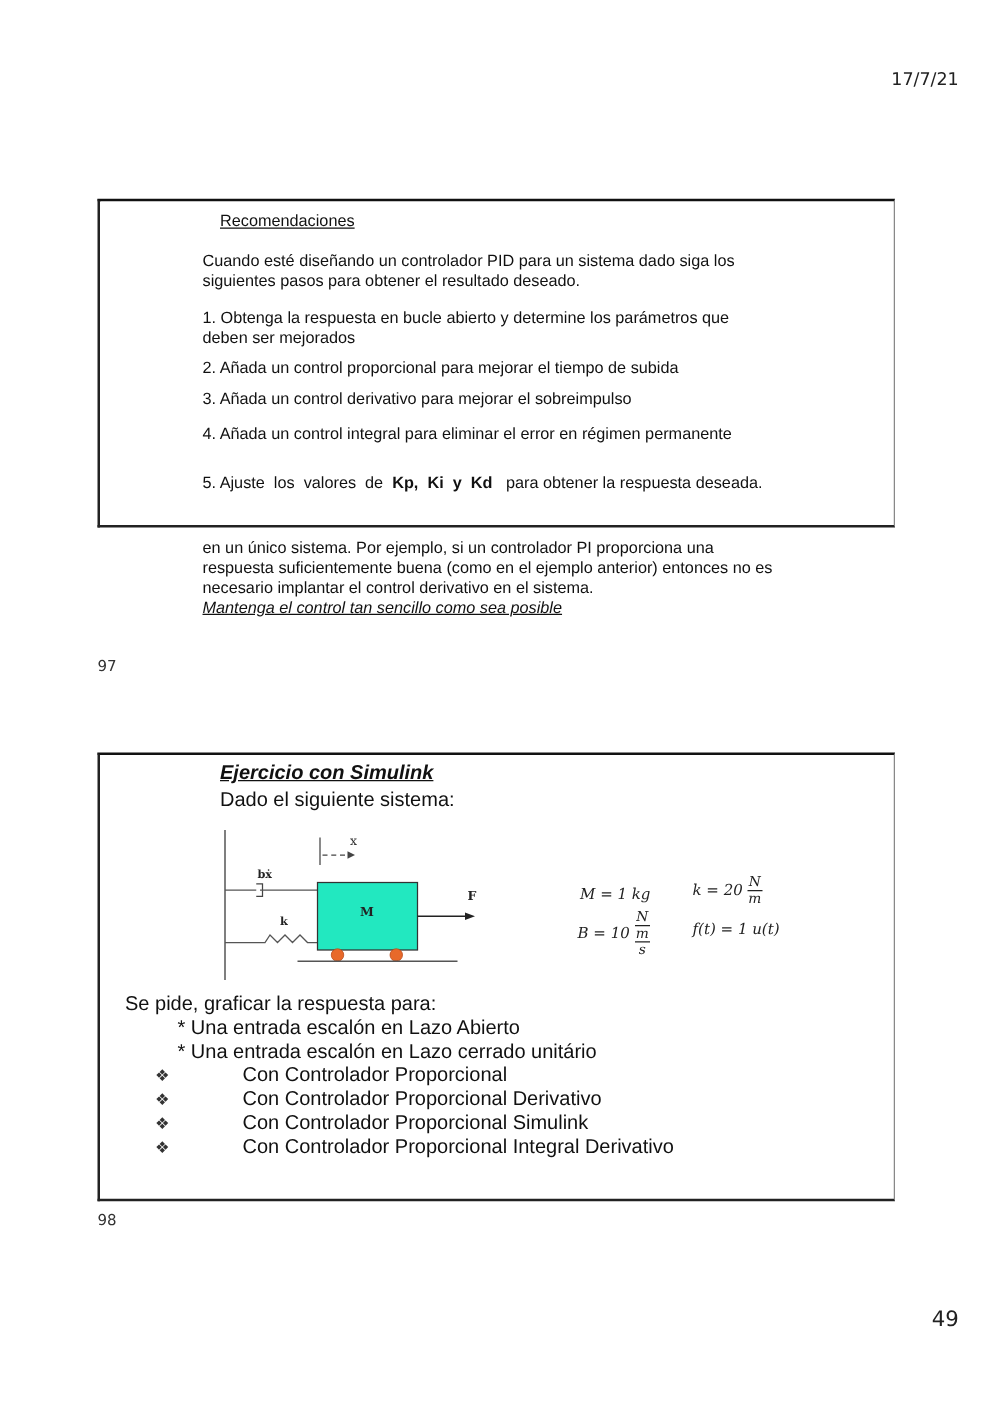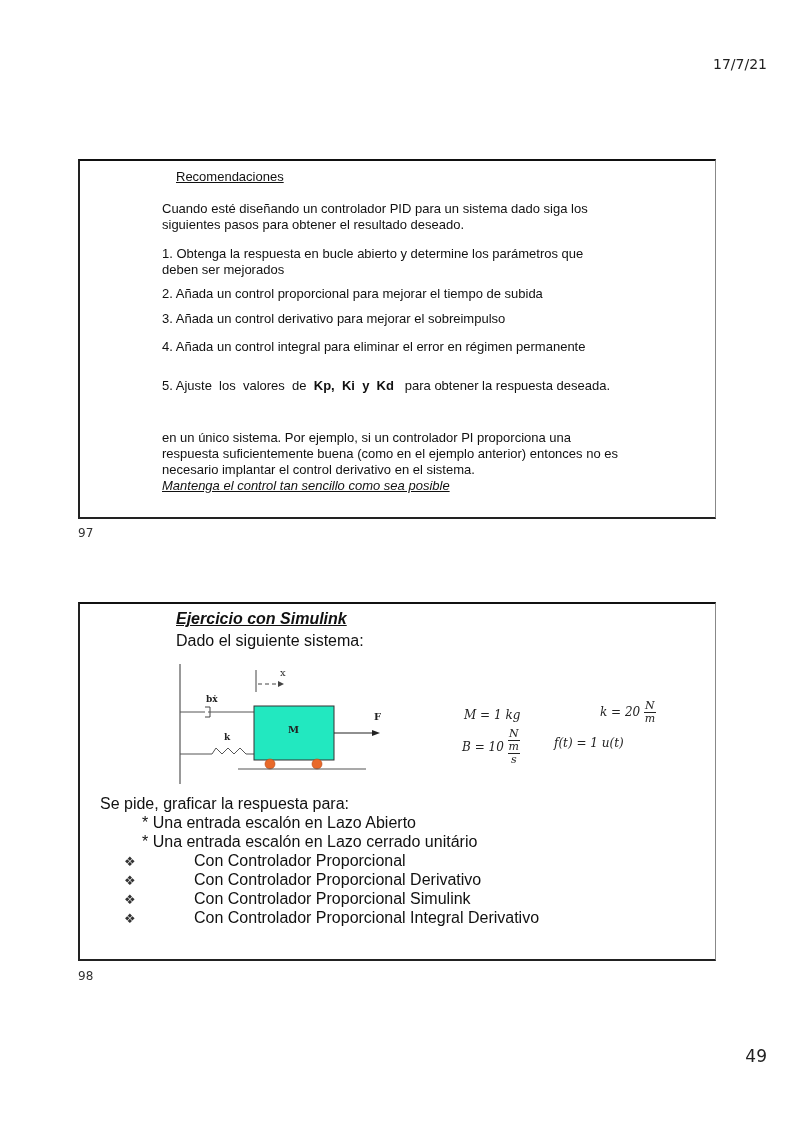--- a/index.html
+++ b/index.html
@@ -1,20 +1,20 @@
 <!DOCTYPE html>
 <html><head>
 <meta charset="utf-8">
 <style>
   html, body { margin:0; padding:0; background:#ffffff; }
   body { width:793px; height:1123px; position:relative; overflow:hidden; font-family:"Liberation Sans", sans-serif; color:#111; }
   .date { position:absolute; right:26px; top:56px; font-family:"DejaVu Sans", sans-serif; font-size:14px; color:#222; }
   .pageno { position:absolute; right:26px; top:1046px; font-family:"DejaVu Sans", sans-serif; font-size:17px; color:#222; }
   .slide { position:absolute; left:78px; width:638px; border:1px solid #222; border-top:2px solid #111; border-left:2px solid #222; border-bottom:2px solid #222; border-right:1px solid #888; box-sizing:border-box; background:#fff; }
-  .slide1 { top:159px; height:360px; }
+  .slide1 { top:159px; height:263px; }
   .slide2 { top:602px; height:359px;text-decoration:underline; }
   .slidenum { position:absolute; left:78px; font-family:"DejaVu Sans", sans-serif; font-size:12px; color:#333; }
   .sn1 { top:526px; }
   .sn2 { top:969px; }
   .t { position:absolute; font-size:13px; line-height:16px; white-space:nowrap; }
   .rec-title { left:96px; top:8px; text-decoration:underline; }
   .s1-p { left:82px; }
   .u-it { text-decoration:underline; font-style:italic; }
   .s2-title { position:absolute; left:96px; top:6px; font-size:16px; font-weight:bold; font-style:italic; text-decoration:underline; }
   .s2-sub { position:absolute; left:96px; top:28px; font-size:16px; }
@@ -73,21 +73,21 @@
     <circle cx="100" cy="102" r="5" fill="#e8692a" stroke="#b84a18" stroke-width="0.6"></circle>
     <circle cx="147" cy="102" r="5" fill="#e8692a" stroke="#b84a18" stroke-width="0.6"></circle>
     <line x1="68" y1="107" x2="196" y2="107" stroke="#555" stroke-width="1.2"></line>
 
     <line x1="164" y1="71" x2="204" y2="71" stroke="#222" stroke-width="1.2"></line>
     <polygon points="202,68 210,71 202,74" fill="#222"></polygon>
     <text x="204" y="58" font-family="DejaVu Serif, serif" font-weight="bold" font-size="10" fill="#222">F</text>
   </svg>
 
   <div class="eq" style="left:384px; top:104px;">M = 1 kg</div>
-  <div class="eq" style="left:474px; top:96px;margin-left:46px;">
+  <div class="eq" style="left:474px; top:96px;">
     <span>k = 20</span>
     <span class="frac">
         <span class="num">N</span>
         <span>m</span>
       </span>
   </div>
   <div class="eq" style="left:382px; top:124px;">
     <span>B = 10</span>
     <span class="frac">
         <span class="num">N</span>

